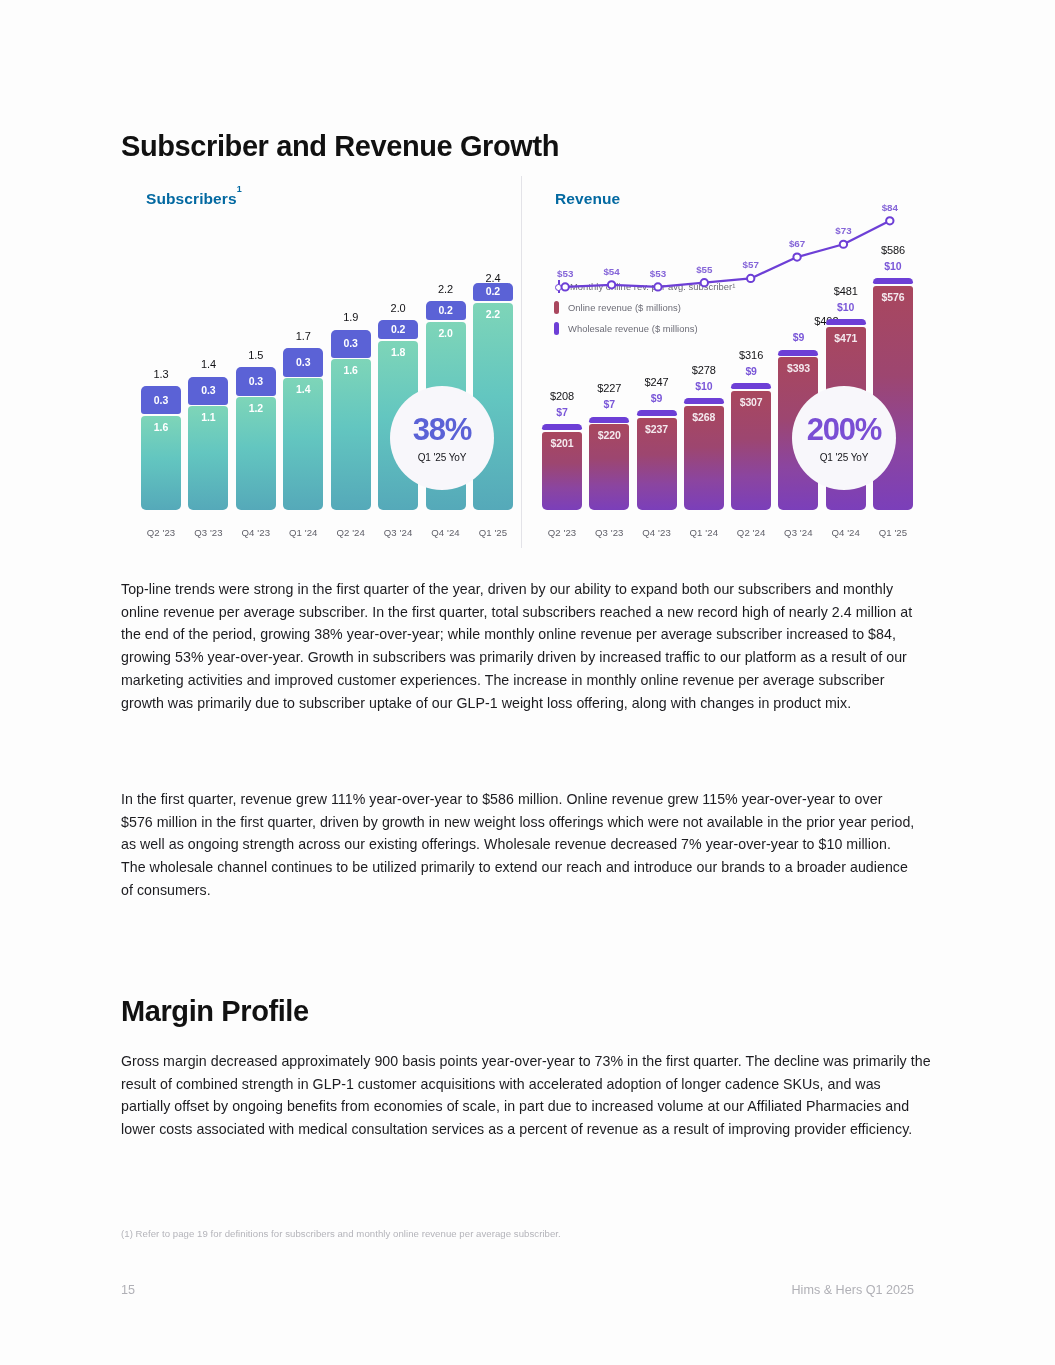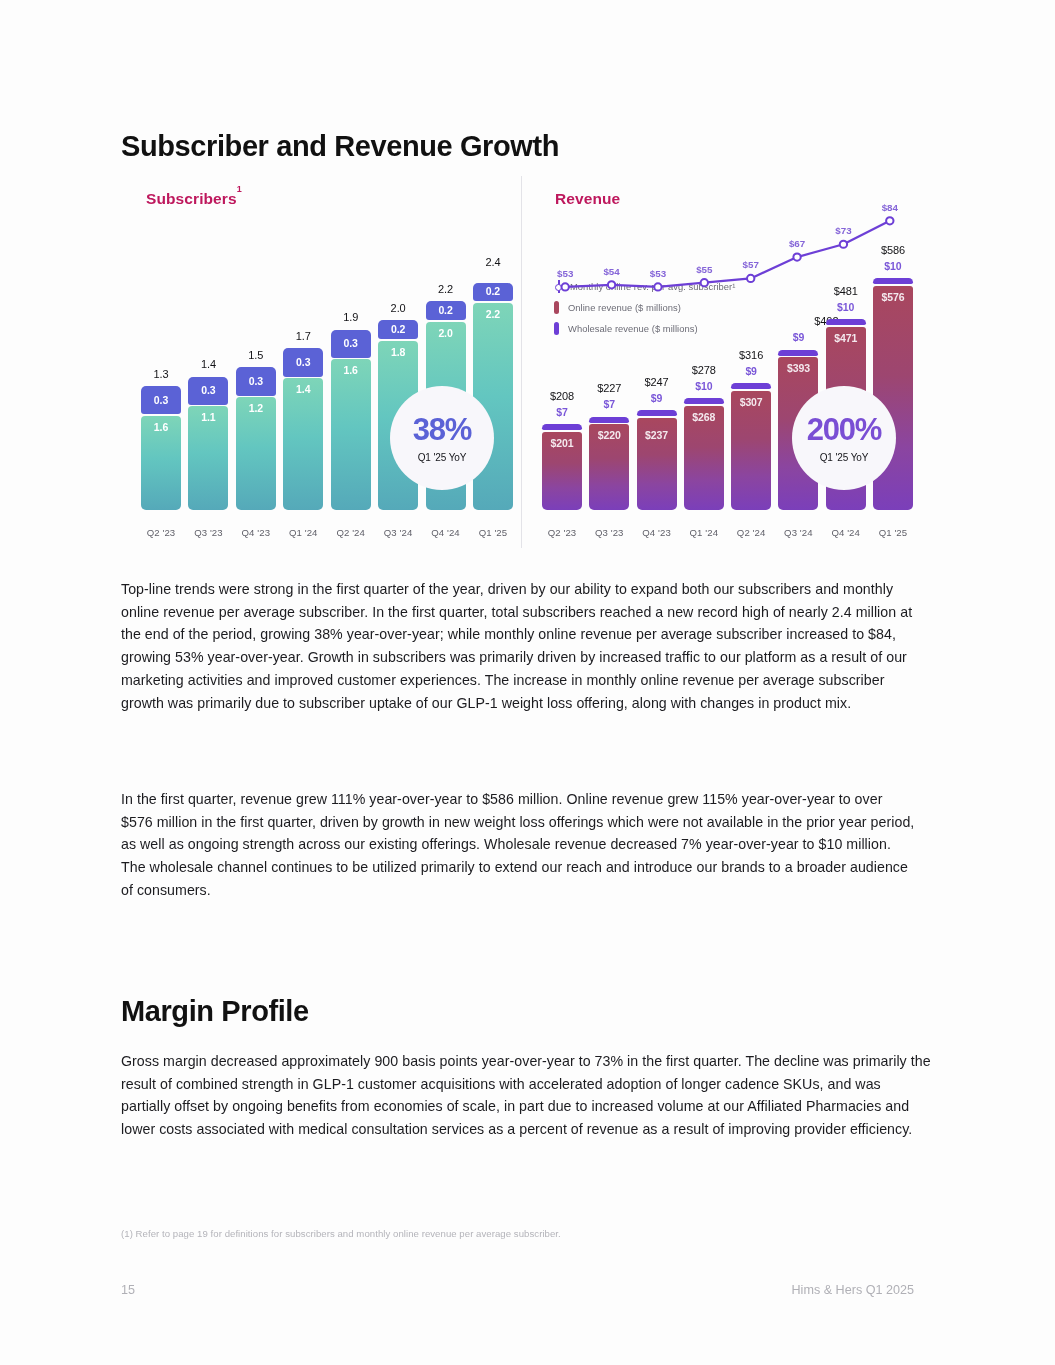--- a/index.html
+++ b/index.html
@@ -52,21 +52,21 @@
   .chart-panel {
     position: relative;
     box-sizing: border-box;
   }
   .panel-left  { width: 400px; padding: 0 8px 0 20px; }
   .panel-right { width: 400px; padding: 0 8px 0 28px; border-left: 1px solid #e3e3e8; }
 
   .panel-title {
     font-size: 15.5px;
     font-weight: 600;
-    color: #be185d;
+    color: #0369a1;
     margin: 14px 0 0 5px;
     letter-spacing: 0.1px;
   }
   .panel-title sup { font-size: 9px; font-weight: 600; top: -6px; position: relative; }
 
   
   .legend { position: absolute; left: 25px; }
   .legend-row {
     display: flex;
     align-items: center;
@@ -359,21 +359,21 @@
               <div class="bar-col">
                 <div class="bar-total" style="bottom: 215.167px;">2.2</div>
                 <div class="seg seg-single" style="height: 18.8333px;">
                   <span class="seg-label" style="top: 2.91667px;">0.2</span>
                 </div>
                 <div class="seg seg-multi" style="height: 188.333px;">
                   <span class="seg-label" style="top: 5px;">2.0</span>
                 </div>
               </div>
               <div class="bar-col">
-                <div class="bar-total" style="bottom: 242px;">2.4</div>
+                <div class="bar-total" style="bottom: 226px;">2.4</div>
                 <div class="seg seg-single" style="height: 18.8333px;">
                   <span class="seg-label" style="top: 2.91667px;">0.2</span>
                 </div>
                 <div class="seg seg-multi" style="height: 207.167px;">
                   <span class="seg-label" style="top: 5px;">2.2</span>
                 </div>
               </div>
             </div>
         </div>
 
@@ -428,21 +428,21 @@
                 <div class="seg seg-wholesale" style="height: 6px;"></div>
                 <div class="seg seg-online" style="height: 85.5973px;">
                   <span class="seg-label" style="top: 5px;">$220</span>
                 </div>
               </div>
               <div class="bar-col">
                 <div class="bar-total" style="bottom: 122.212px;">$247</div>
                 <div class="sub-wholesale-label" style="bottom: 106.212px;">$9</div>
                 <div class="seg seg-wholesale" style="height: 6px;"></div>
                 <div class="seg seg-online" style="height: 92.2116px;">
-                  <span class="seg-label" style="top: 11px;">$237</span>
+                  <span class="seg-label" style="top: 5px;">$237</span>
                 </div>
               </div>
               <div class="bar-col">
                 <div class="bar-total" style="bottom: 134.273px;">$278</div>
                 <div class="sub-wholesale-label" style="bottom: 118.273px;">$10</div>
                 <div class="seg seg-wholesale" style="height: 6px;"></div>
                 <div class="seg seg-online" style="height: 104.273px;">
                   <span class="seg-label" style="top: 5px;">$268</span>
                 </div>
               </div>

